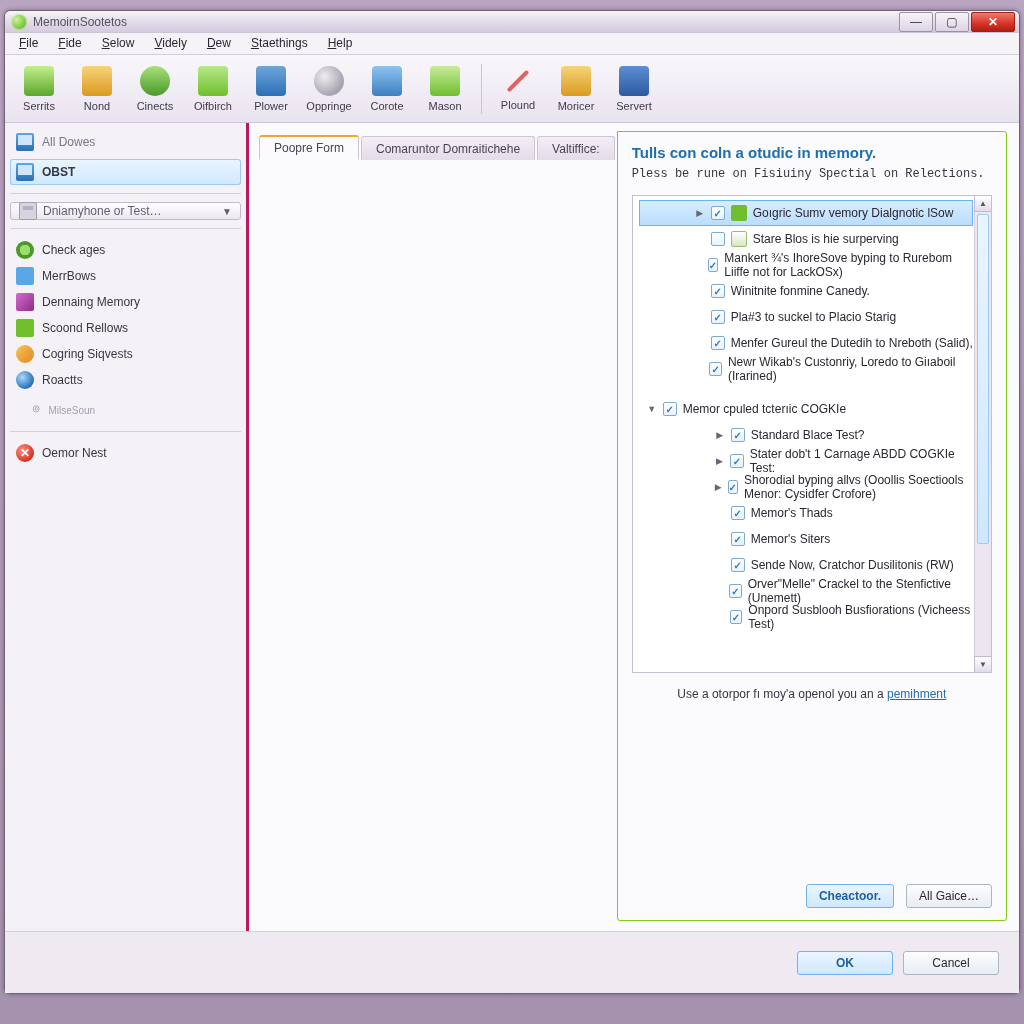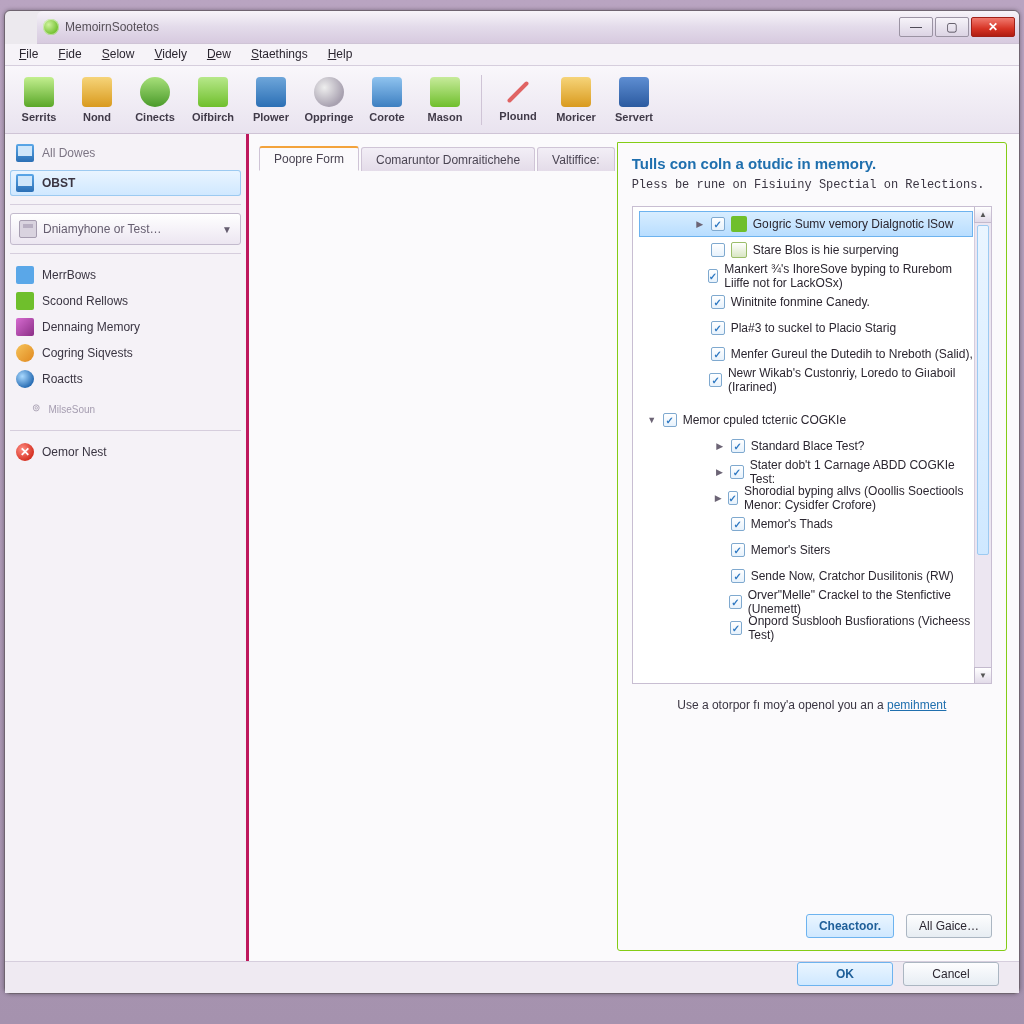--- a/index.html
+++ b/index.html
@@ -3,56 +3,56 @@
 <meta charset="utf-8">
 <style>
   * { box-sizing: border-box; margin: 0; padding: 0; font-family: "Segoe UI", Tahoma, sans-serif; font-size: 12px; }
   body { background: linear-gradient(180deg, #b9a4c1 0%, #a592ae 100%); width: 1024px; height: 1024px; overflow: hidden; position: relative; }
 
   
   .window { position: absolute; left: 4px; top: 10px; width: 1016px; height: 984px;
             border: 1px solid #6f6470; border-radius: 6px; background: #ece9ee;
             box-shadow: 0 0 4px rgba(0,0,0,.35); display: flex; flex-direction: column; }
 
-  .titlebar { height: 33px; display: flex; align-items: center; padding: 0 4px 0 6px;
+  .titlebar { height: 22px; display: flex; align-items: center; padding: 0 4px 0 6px;
               background: linear-gradient(180deg,#f7f4f9 0%,#e3dbea 50%,#d7cadf 100%);
-              border-bottom: 1px solid #cfc4d6; border-radius: 6px 6px 0 0; margin-left: 32px; }
+              border-bottom: 1px solid #cfc4d6; border-radius: 6px 6px 0 0; }
   .app-icon { width: 16px; height: 16px; border-radius: 50%;
               background: radial-gradient(circle at 35% 35%, #cff29e, #6fbf2c 70%, #3f7f14);
               box-shadow: inset 0 0 0 1px rgba(255,255,255,.5); margin-right: 6px; }
   .titlebar .title { color: #565058; }
   .win-controls { margin-left: auto; display: flex; gap: 2px; }
   .win-btn { width: 34px; height: 20px; border: 1px solid #9b93a3; border-radius: 2px;
              background: linear-gradient(180deg,#f6f3f9,#dcd4e4); display:flex; align-items:center; justify-content:center;
              font-size:12px; color:#3a3542; }
   .win-btn.close { width: 44px; background: linear-gradient(180deg,#f07a6f,#d63324 60%,#b01d12);
                    border-color:#a02018; color:#fff; font-weight:bold; }
 
   .menubar { height: 22px; display: flex; align-items: stretch; padding: 0 4px;
              background: #f6f3f8; border-bottom: 1px solid #d6cedd; }
   .menubar .menu-item { padding: 3px 10px; color: #2b2630; cursor: default; }
   .menubar .menu-item u { text-decoration: underline; }
 
   .toolbar { height: 68px; background: linear-gradient(180deg,#f9f7fb,#e9e3ef); border-bottom:1px solid #cfc4d6;
              display:flex; align-items:center; padding:2px 6px; gap:2px; }
   .tool-btn { width: 56px; height: 62px; border-radius:3px; display:flex; flex-direction:column; align-items:center;
-              justify-content:center; gap:4px; cursor:default;font-weight:bold; }
+              justify-content:center; gap:4px; cursor:default; }
   .tool-ic { width: 30px; height: 30px; border-radius:4px; }
   .tool-lbl { font-size: 11px; color:#403a48; }
   .tool-sep { width:1px; height:50px; background:#cfc4d6; margin:0 6px; }
 
   .body { flex:1; display:flex; background:#fbfafc; }
 
   
   .sidebar { width: 244px; border-right:3px solid #be185d; background:#f5f2f7; padding:6px 5px; display:flex; flex-direction:column; gap:4px; }
   .side-item { display:flex; align-items:center; gap:8px; height:26px; padding:0 6px; border-radius:3px; color:#3a3542; }
   .side-item.active { background: linear-gradient(180deg,#eaf5ff,#cfe8ff); box-shadow:0 0 0 1px #9ccaf1 inset; }
   .side-item.heading { color:#7c7584; }
   .side-sep { height:1px; background:#d6cedd; margin:4px 0; }
-  .side-dd { display:flex; align-items:center; gap:6px; height:32px; padding:0 8px; border:1px solid #c3bacd;
+  .side-dd { display:flex; align-items:center; gap:6px; height:18px; padding:0 8px; border:1px solid #c3bacd;
              background:linear-gradient(180deg,#fff,#ece6f1); border-radius:3px; color:#655d6f; }
   .side-dd .chev { margin-left:auto; font-size:10px; color:#655d6f; }
   .sic { width:18px; height:18px; }
   .sic.monitor { background:linear-gradient(180deg,#5aa7e8,#2b6fb5); border-radius:2px; position:relative; }
   .sic.monitor::after { content:""; position:absolute; inset:2px 2px 6px 2px; background:#cfe6fa; }
   .sic.drive { background:#d9d3df; border:1px solid #a69db0; border-radius:2px; position:relative; }
   .sic.drive::after { content:""; position:absolute; left:3px; right:3px; top:3px; height:4px; background:#b8afc2; }
   .sic.gear { background:radial-gradient(circle,#9be06a 40%,#4a9a2a 42%); border-radius:50%; }
   .sic.blue { background:#5aa7e8; border-radius:2px; }
   .sic.mag  { background:linear-gradient(135deg,#d66bd0,#8b2f86); border-radius:2px; }
@@ -97,21 +97,21 @@
   .hint { text-align:center; margin-top:14px; color:#3a3542; }
   .hint a { color:#1f6fae; text-decoration:underline; }
 
   .panel .spacer { flex:1; }
   .btn-row { display:flex; justify-content:flex-end; gap:12px; margin-top:10px; }
   .vbtn { min-width:86px; height:24px; padding:0 12px; border:1px solid #abb6c2; border-radius:3px;
           background:linear-gradient(180deg,#fdfdfe,#e7edf3); color:#2b2630; display:flex; align-items:center; justify-content:center; }
   .vbtn.primary { background:linear-gradient(180deg,#eaf5ff,#cfe8ff); border-color:#6db3ef; color:#1f5f99; font-weight:600; }
 
   
-  .bottom { height:32px; border-top:1px solid #d6cedd; display:flex; align-items:flex-start; justify-content:flex-end;
+  .bottom { height:62px; border-top:1px solid #d6cedd; display:flex; align-items:center; justify-content:flex-end;
             gap:10px; padding:0 20px; background:#efeaf2; }
 
   
   .ic-a{background:linear-gradient(#c3ef8f,#5aa728);} .ic-b{background:linear-gradient(#f6d479,#d99a1e);}
   .ic-c{background:linear-gradient(#a7e07a,#4a9a2a); border-radius:50%;}
   .ic-d{background:linear-gradient(#b7e88a,#6fbf2c);} .ic-e{background:linear-gradient(#6ea6da,#2b6fb5);}
   .ic-f{background:radial-gradient(circle at 35% 35%,#eee,#a8a1b0 70%); border-radius:50%;}
   .ic-g{background:linear-gradient(#8fc3ef,#3d7fc1);} .ic-h{background:linear-gradient(#c7eb9b,#6fbf2c);} .ic-j{background:#e06363; transform:rotate(45deg); width:4px; height:28px; margin:0 auto;}
   .ic-k{background:linear-gradient(#f6d479,#d99a1e);} .ic-l{background:linear-gradient(#5e8ed2,#2b5aa0);}
   .ic-green-sq{background:#6fbf2c; border-radius:2px;} .ic-env{background:linear-gradient(#fff,#d9e6c4); border:1px solid #9bbd6a; border-radius:2px;}
@@ -202,30 +202,34 @@
       </div>
       <div class="side-sep"></div>
       <div class="side-dd">
         <span class="sic drive"></span>
         <span>Dniamyhone or Test…</span>
         <span class="chev">▼</span>
       </div>
       <div class="side-sep"></div>
       <div id="side-items">
           <div class="side-item">
+            <span class="sic gear"></span>
+            <span>Check ages</span>
+          </div>
+          <div class="side-item">
             <span class="sic blue"></span>
             <span>MerrBows</span>
           </div>
           <div class="side-item">
+            <span class="sic mag"></span>
+            <span>Dennaing Memory</span>
+          </div>
+          <div class="side-item">
             <span class="sic grn"></span>
             <span>Scoond Rellows</span>
-          </div>
-          <div class="side-item">
-            <span class="sic mag"></span>
-            <span>Dennaing Memory</span>
           </div>
           <div class="side-item">
             <span class="sic org"></span>
             <span>Cogring Siqvests</span>
           </div>
           <div class="side-item">
             <span class="sic globe"></span>
             <span>Roactts</span>
           </div>
         </div>

